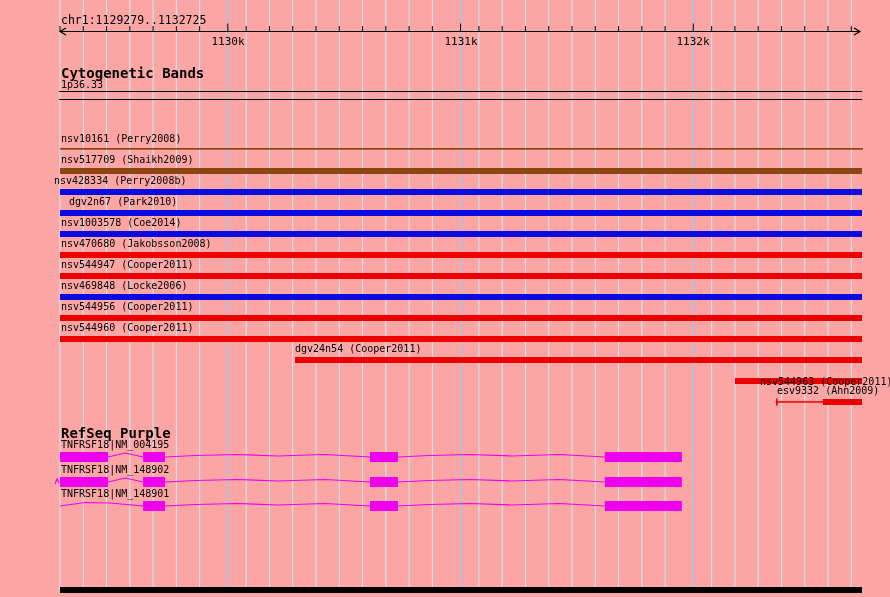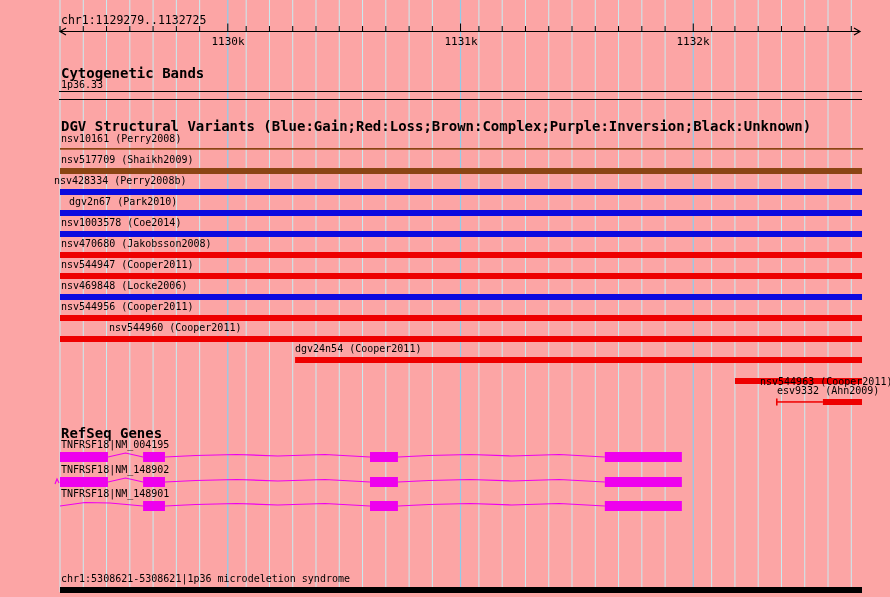--- a/index.html
+++ b/index.html
@@ -125,37 +125,35 @@
       <path d="M60,506 L84.92576900754497,502.5 L109.85153801508996,503 L143.0858966918166,506 M164.96285548461987,506 L195.71860127684272,504.5 L236.72626233313986,503.5 L277.73392338943705,505 L324.8927336041787,503.5 L370.0011607661056,506 M397.92919326755657,506 L428.964219384794,504.5 L470.3442542077771,503.5 L511.7242890307603,505 L559.311329077191,503.5 L604.8293673824725,506" fill="none" stroke="#ee00ee" stroke-width="1.2"></path>
       <rect x="143.0858966918166" y="501" width="21.876958792803265" height="10" fill="#ee00ee"></rect>
       <rect x="370.0011607661056" y="501" width="27.928032501450957" height="10" fill="#ee00ee"></rect>
       <rect x="604.8293673824725" y="501" width="77.03482298316885" height="10" fill="#ee00ee"></rect>
       <rect x="60" y="587" width="802" height="6" fill="#000000"></rect>
     </svg>
   <div id="labels">
     <div class="lbl t115" style="left:61px;top:14px">chr1:1129279..1132725</div>
     <div class="hdr" style="left:61px;top:67px">Cytogenetic Bands</div>
     <div class="lbl" style="left:61px;top:79px">1p36.33</div>
-    <div class="hdr" style="left:61px;top:120px">DGV Structural Variants (Blue:Gain;Red:Loss;Brown:Complex;Purple:Inversion;Black:Unknown)</div>
-    <div class="hdr" style="left:61px;top:427px">RefSeq Genes</div>
-    <div class="lbl" style="left:61px;top:573px">chr1:5308621-5308621|1p36 microdeletion syndrome</div>
+    <div class="hdr" style="left:61px;top:427px">RefSeq Purple</div>
     <div id="dyn">
         <div class="lbl t11 tick" style="left: 210px; top: 36px;">1130k</div>
         <div class="lbl t11 tick" style="left: 443px; top: 36px;">1131k</div>
         <div class="lbl t11 tick" style="left: 675px; top: 36px;">1132k</div>
         <div class="lbl" style="left: 61px; top: 133px;">nsv10161 (Perry2008)</div>
         <div class="lbl" style="left: 61px; top: 154px;">nsv517709 (Shaikh2009)</div>
         <div class="lbl" style="left: 54px; top: 175px;">nsv428334 (Perry2008b)</div>
         <div class="lbl" style="left: 61px; top: 196px; padding-left: 8px;">dgv2n67 (Park2010)</div>
         <div class="lbl" style="left: 61px; top: 217px;">nsv1003578 (Coe2014)</div>
         <div class="lbl" style="left: 61px; top: 238px;">nsv470680 (Jakobsson2008)</div>
         <div class="lbl" style="left: 61px; top: 259px;">nsv544947 (Cooper2011)</div>
         <div class="lbl" style="left: 61px; top: 280px;">nsv469848 (Locke2006)</div>
         <div class="lbl" style="left: 61px; top: 301px;">nsv544956 (Cooper2011)</div>
-        <div class="lbl" style="left: 61px; top: 322px; padding-left: 48px;">nsv544960 (Cooper2011)</div>
+        <div class="lbl" style="left: 61px; top: 322px;">nsv544960 (Cooper2011)</div>
         <div class="lbl" style="left: 295px; top: 343px;">dgv24n54 (Cooper2011)</div>
         <div class="lbl" style="left: 735px; top: 376px; padding-left: 25px;">nsv544963 (Cooper2011)</div>
         <div class="lbl" style="left: 777px; top: 385px;">esv9332 (Ahn2009)</div>
         <div class="lbl" style="left: 61px; top: 439px;">TNFRSF18|NM_004195</div>
         <div class="lbl" style="left: 61px; top: 464px;">TNFRSF18|NM_148902</div>
         <div class="lbl" style="left: 61px; top: 488px;">TNFRSF18|NM_148901</div>
       </div>
   </div>
 </div>
 

